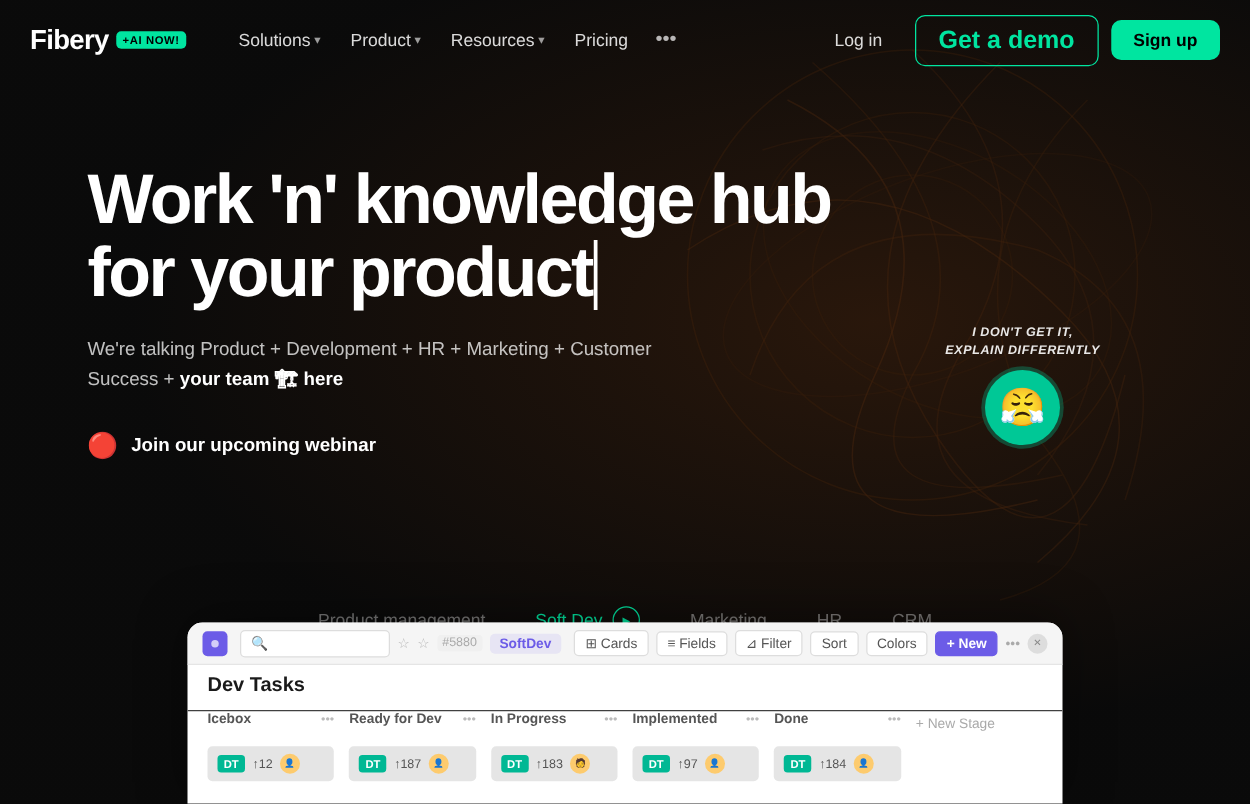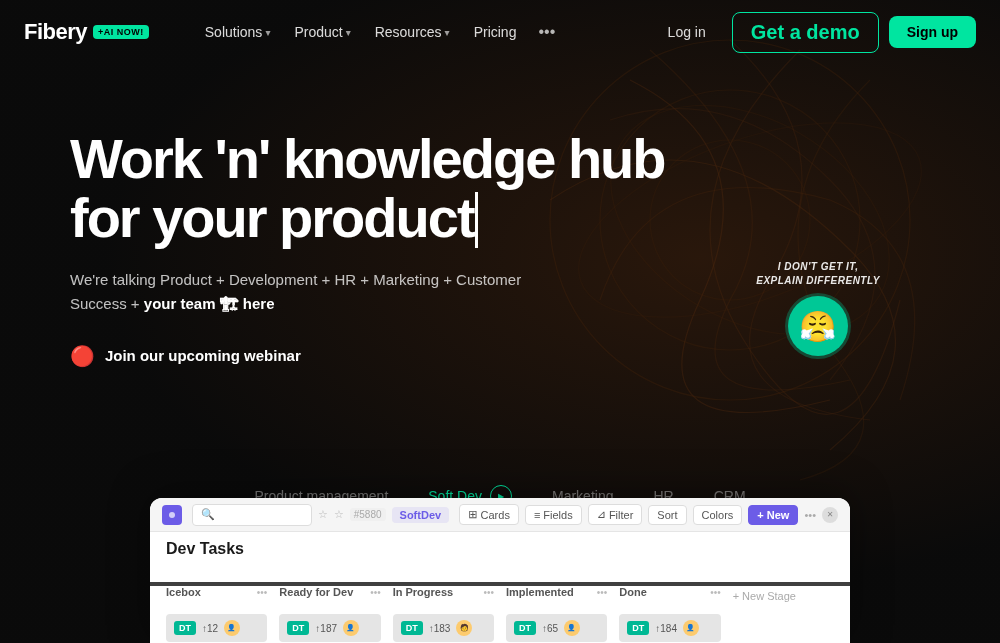--- a/index.html
+++ b/index.html
@@ -3,21 +3,20 @@
   <meta charset="utf-8">
   <style>
     * { margin: 0; padding: 0; box-sizing: border-box; }
     body { width: 1000px; height: 643px; overflow: hidden; font-family: -apple-system, BlinkMacSystemFont, 'Segoe UI', sans-serif; background: #0a0a0a; }
 
     
     .navbar {
       position: absolute; top: 0; left: 0; right: 0; height: 64px;
       display: flex; align-items: center; padding: 0 24px; z-index: 10;
       background: transparent;
-      gap: 14px;
     }
     .logo-area { display: flex; align-items: center; gap: 6px; margin-right: 32px; }
     .logo-text { color: #fff; font-size: 22px; font-weight: 700; letter-spacing: -0.5px; }
     .ai-badge {
       background: #00e5a0; color: #000; font-size: 9px; font-weight: 800;
       padding: 2px 5px; border-radius: 4px; letter-spacing: 0.5px; text-transform: uppercase;
     }
     .nav-links { display: flex; align-items: center; gap: 4px; flex: 1; }
     .nav-item {
       color: rgba(255,255,255,0.85); font-size: 14px; padding: 6px 10px;
@@ -123,21 +122,21 @@
     }
     .app-icon { width: 20px; height: 20px; border-radius: 4px; background: #6c5ce7; display:flex; align-items:center; justify-content:center; }
     .app-toolbar { display: flex; align-items: center; gap: 6px; flex: 1; }
     .search-box { width: 120px; height: 22px; background: #fff; border: 1px solid #ddd; border-radius: 4px; padding: 0 8px; font-size: 11px; display:flex; align-items:center; color:#999; }
     .breadcrumb-label { color: #6c5ce7; font-size: 11px; font-weight: 600; background: rgba(108,92,231,0.1); padding: 2px 8px; border-radius: 4px; }
     .toolbar-btns { margin-left: auto; display: flex; align-items: center; gap: 6px; }
     .tool-btn { font-size: 11px; color: #555; padding: 3px 8px; border-radius: 4px; border: 1px solid #ddd; background: #fff; cursor: pointer; display:flex; align-items:center; gap:3px; }
     .tool-btn-new { background: #6c5ce7; color: #fff; border-color: #6c5ce7; font-weight: 700; }
     .close-btn { width: 16px; height: 16px; border-radius: 50%; background: #ddd; display:flex; align-items:center; justify-content:center; font-size:8px; color:#888; cursor:pointer; }
 
-    .app-title-bar { padding: 8px 16px 24px; border-bottom: 4px solid #404040; }
+    .app-title-bar { padding: 8px 16px 10px; border-bottom: 1px solid #404040; }
     .app-title { font-size: 16px; font-weight: 700; color: #1a1a1a; }
 
     .kanban-row { display: flex; padding: 0 16px; gap: 12px; height: 60px; overflow: hidden; }
     .kanban-col { flex: 1; min-width: 0; }
     .kanban-col-header { display: flex; align-items: center; gap: 4px; margin-bottom: 16px; }
     .col-label { font-size: 11px; color: #555; font-weight: 600; }
     .col-dots { font-size: 10px; color: #bbb; margin-left: auto; }
     .kanban-card { height: 28px; background: #e5e5e5; border-radius: 4px; display:flex; align-items:center; padding: 0 8px; gap: 6px; }
     .card-tag { font-size: 9px; font-weight: 700; padding: 2px 5px; border-radius: 3px; background: #00b894; color: #fff; }
     .card-num { font-size: 10px; color: #555; }
@@ -322,21 +321,21 @@
           <div class="card-avatar">🧑</div>
         </div>
       </div>
       <div class="kanban-col">
         <div class="kanban-col-header">
           <span class="col-label">Implemented</span>
           <span class="col-dots">•••</span>
         </div>
         <div class="kanban-card">
           <span class="card-tag">DT</span>
-          <span class="card-num">↑65</span>
+          <span class="card-num">↑97</span>
           <div class="card-avatar">👤</div>
         </div>
       </div>
       <div class="kanban-col">
         <div class="kanban-col-header">
           <span class="col-label">Done</span>
           <span class="col-dots">•••</span>
         </div>
         <div class="kanban-card">
           <span class="card-tag">DT</span>

